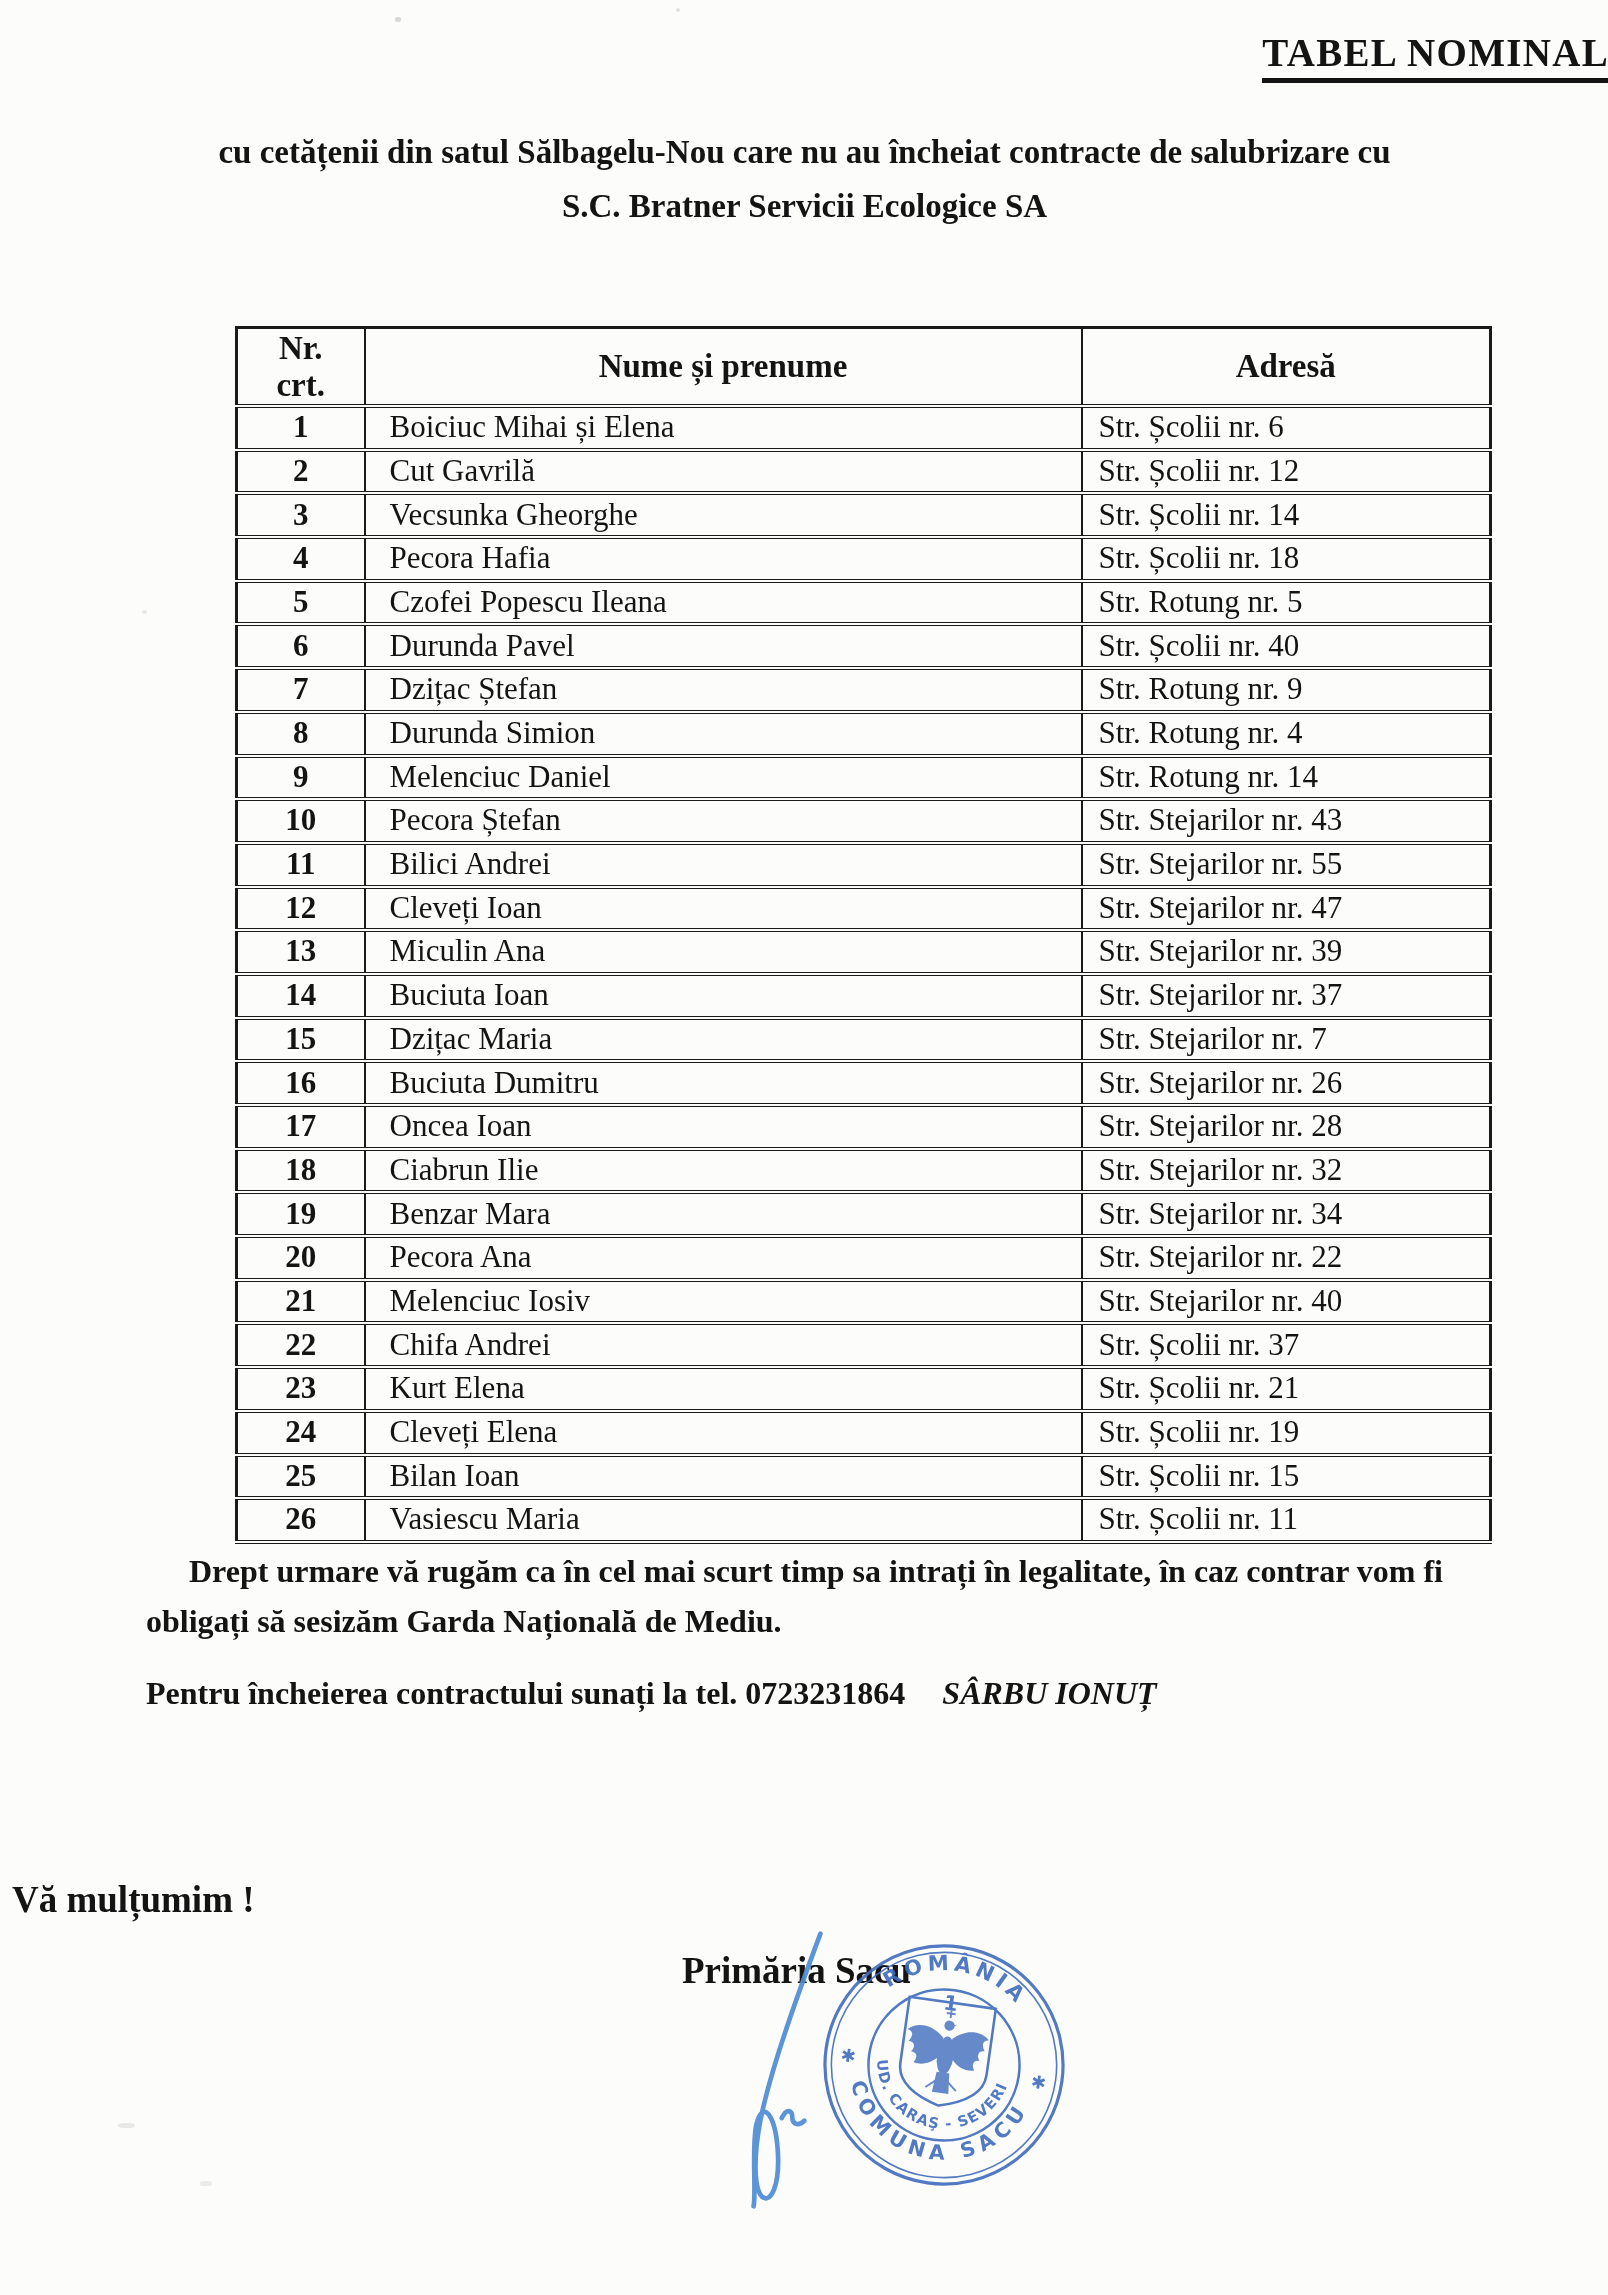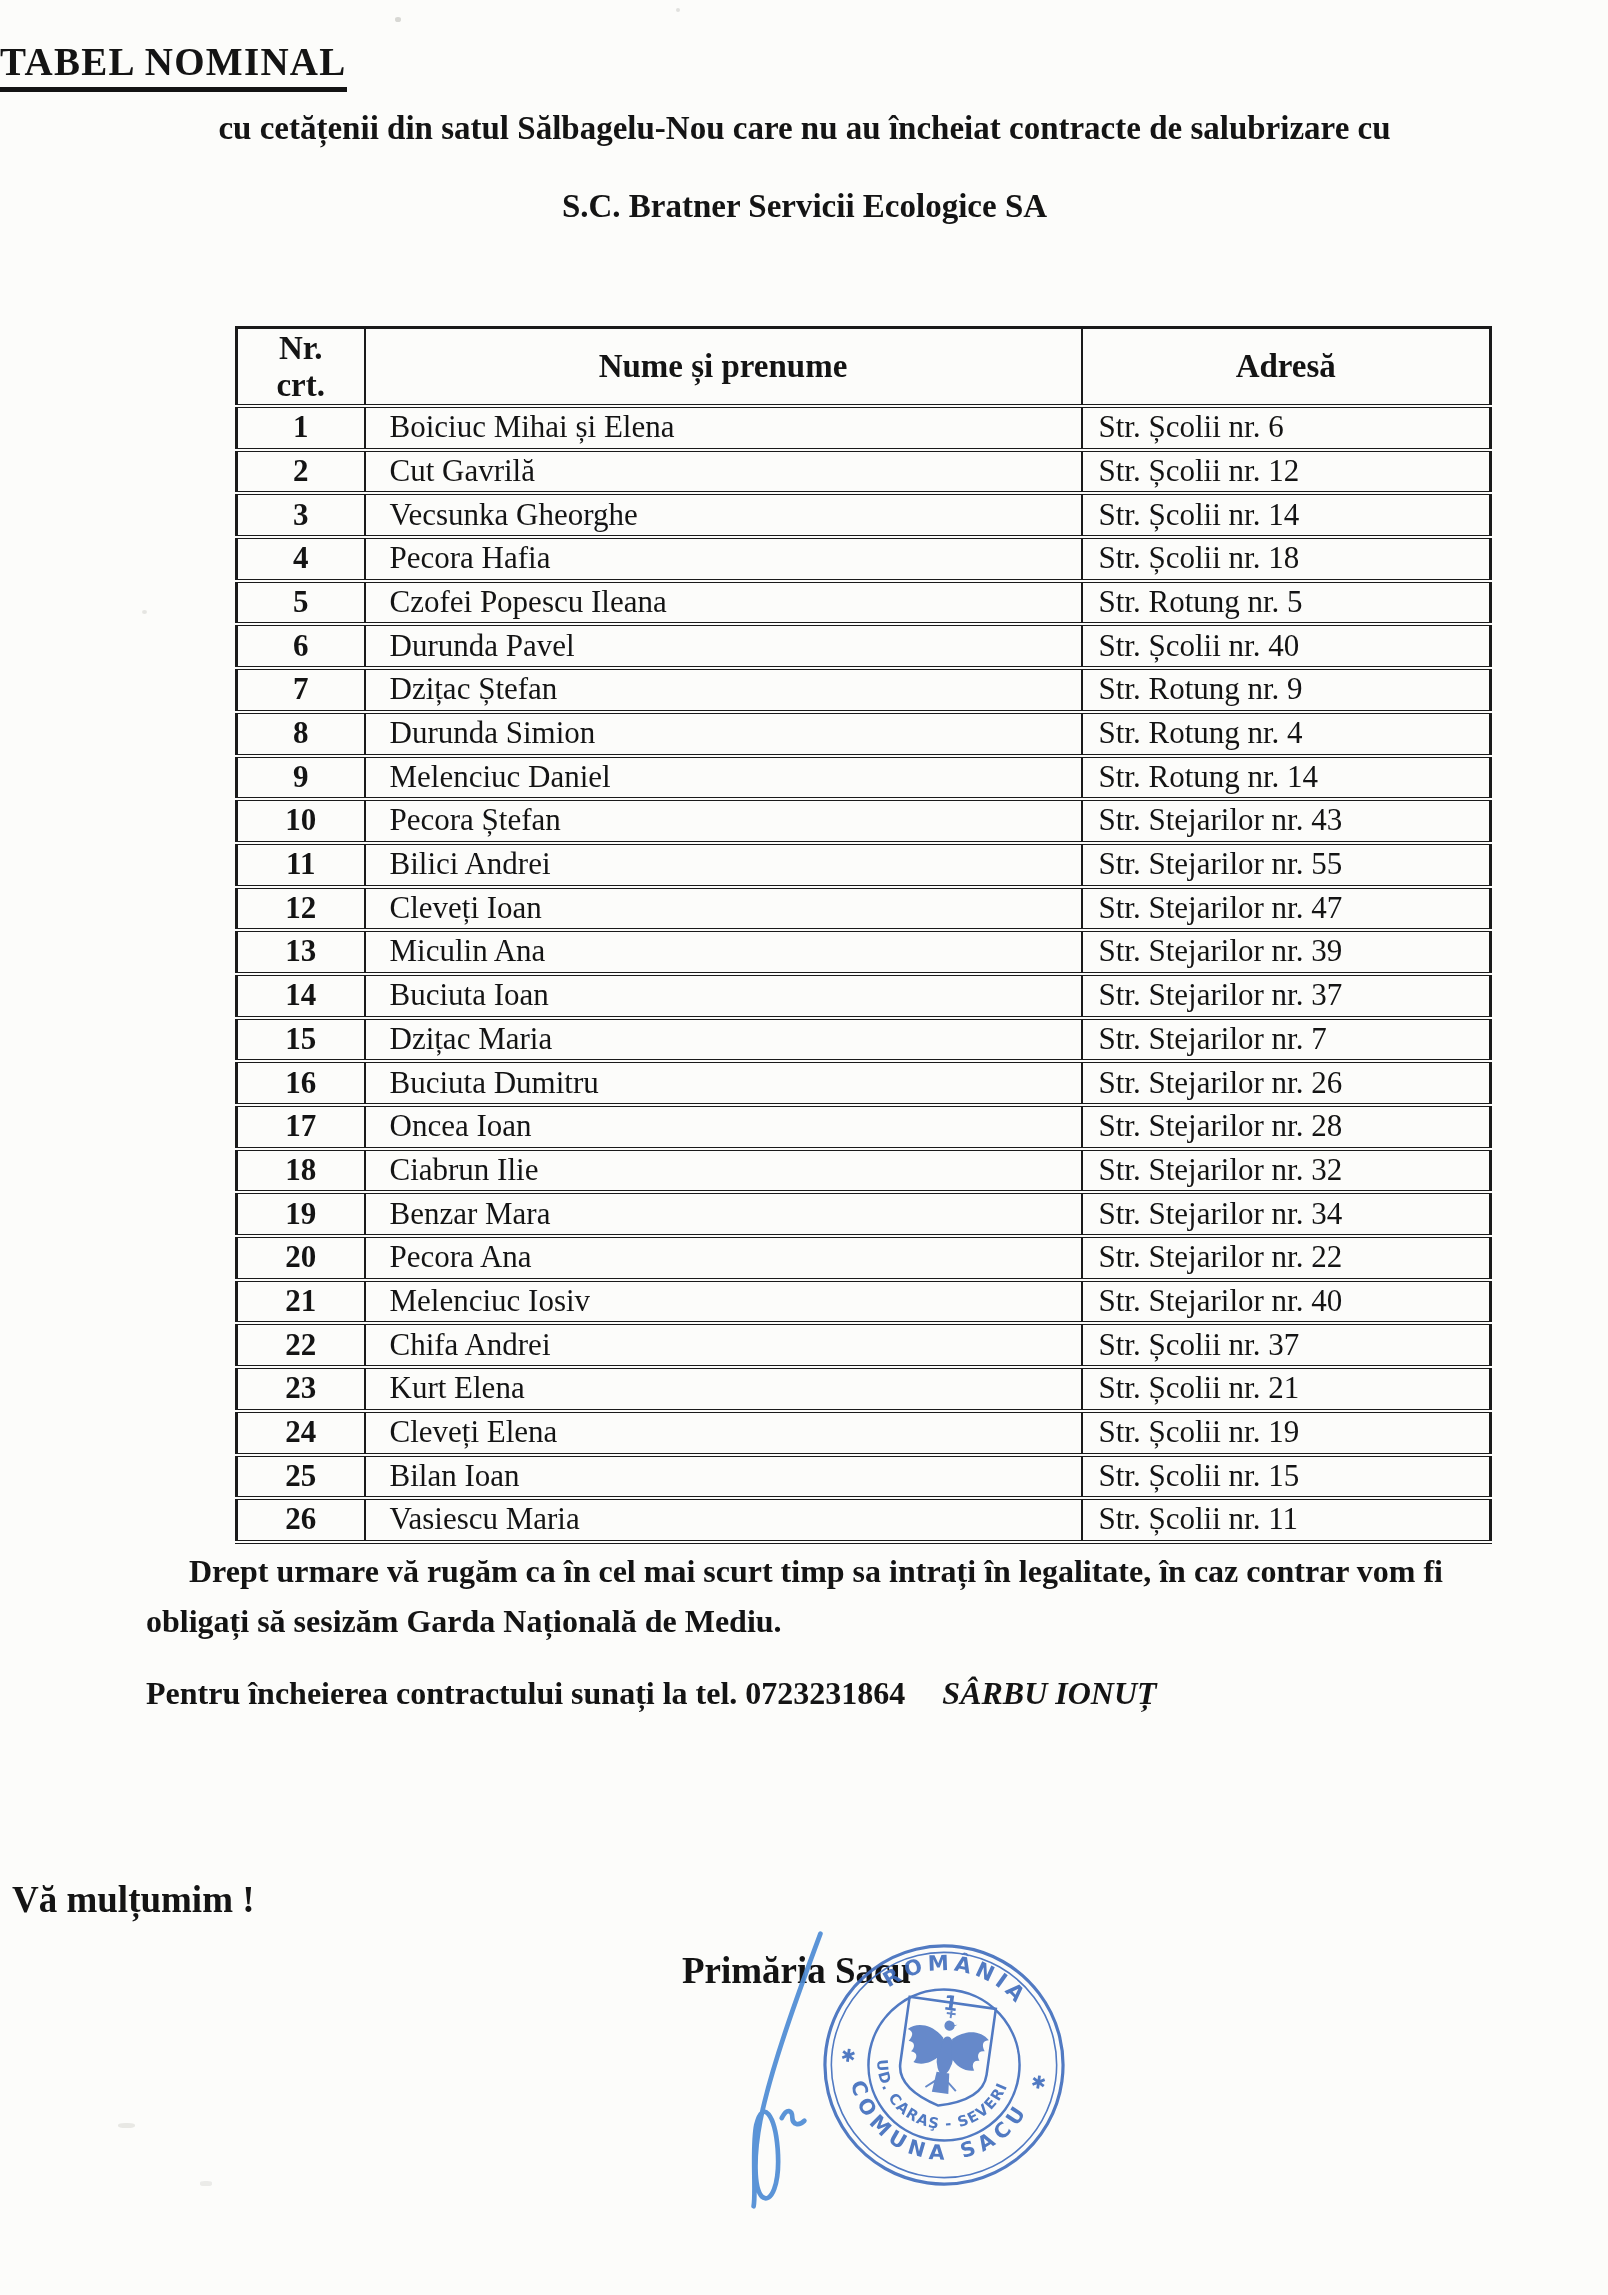--- a/index.html
+++ b/index.html
@@ -7,28 +7,28 @@
     width:1609px;height:2295px;
     background:#f2f2ef;
     font-family:"Liberation Serif","DejaVu Serif",serif;
     color:#141414;
   }
   .page{
     position:relative;width:1609px;height:2295px;
     background:#fcfcfa;overflow:hidden;
   }
   
-  .title-wrap{position:absolute;top:39px;left:0;width:100%;text-align:left;}
+  .title-wrap{position:absolute;top:30px;left:0;width:100%;text-align:right;}
   .doc-title{
     display:inline-block;font-size:39px;font-weight:bold;letter-spacing:1.3px;
     border-bottom:5.3px solid #141414;padding-bottom:2.7px;
   }
   .subtitle{position:absolute;left:0;width:100%;text-align:center;
     font-size:33px;font-weight:bold;}
-  .subtitle.line1{top:110px;}
+  .subtitle.line1{top:134px;}
   .subtitle.line2{top:188px;}
   
   table.nominal{
     position:absolute;left:235px;top:326px;width:1254px;
     border-collapse:collapse;table-layout:fixed;
     border:3.3px solid #1a1a1a;
     padding-left:7px;
   }
   table.nominal col.c1{width:128px;}
   table.nominal col.c2{width:717px;}

